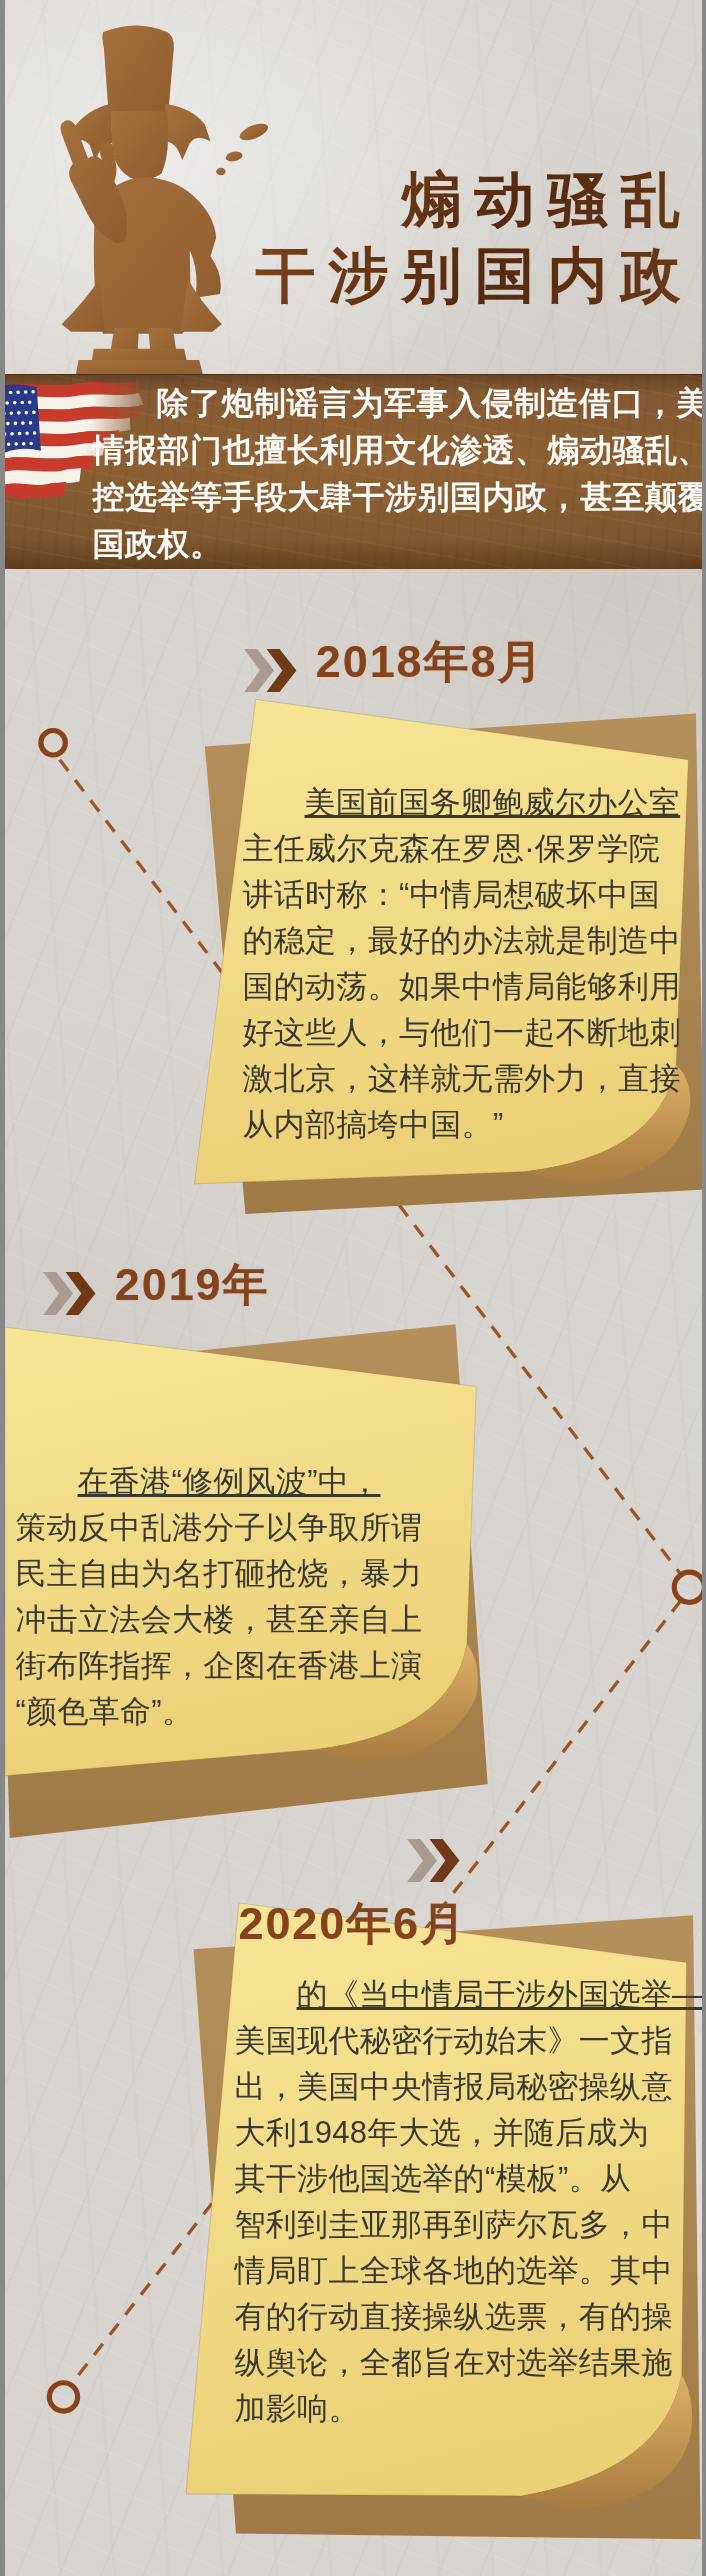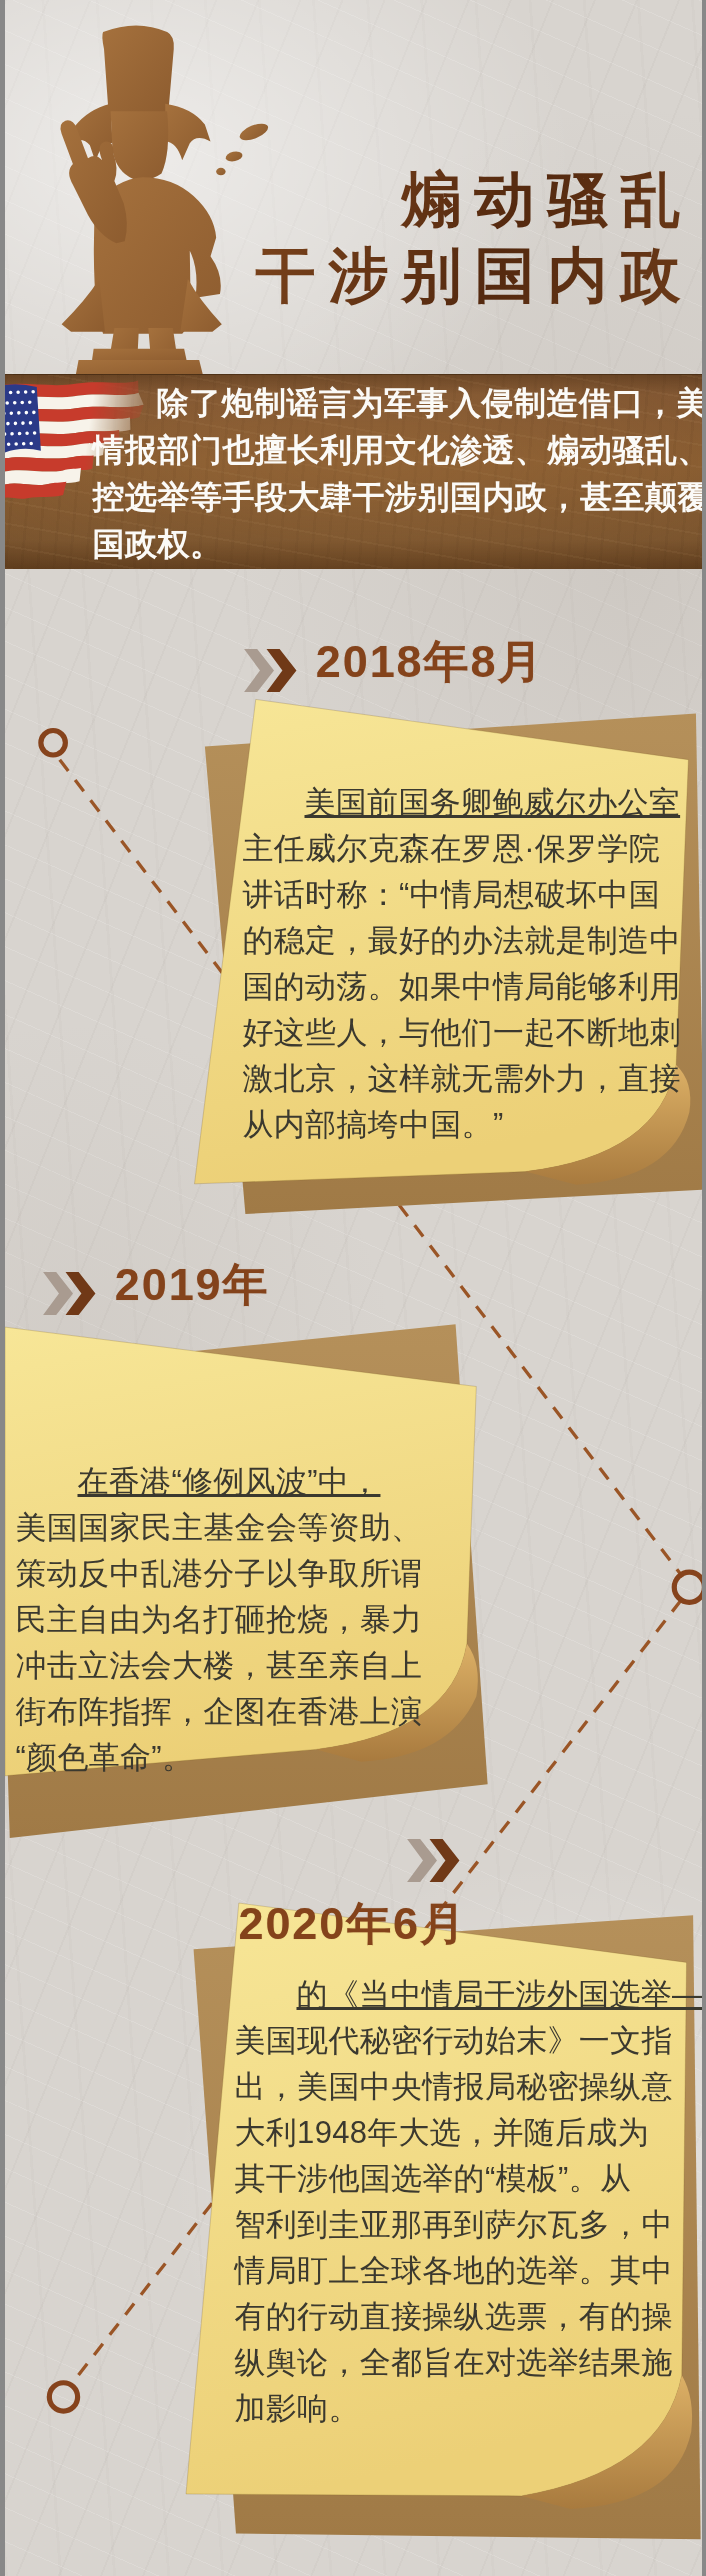--- a/index.html
+++ b/index.html
@@ -236,21 +236,20 @@
       <div class="tline">主任威尔克森在罗恩·保罗学院</div>
       <div class="tline">讲话时称：“中情局想破坏中国</div>
       <div class="tline">的稳定，最好的办法就是制造中</div>
       <div class="tline">国的动荡。如果中情局能够利用</div>
       <div class="tline">好这些人，与他们一起不断地刺</div>
       <div class="tline">激北京，这样就无需外力，直接</div>
       <div class="tline">从内部搞垮中国。”</div>
     </div>
   <div class="note-text nt2">
       <div class="tline">在香港“修例风波”中，</div>
-      <div class="tline">美国国家民主基金会等资助、</div>
       <div class="tline">策动反中乱港分子以争取所谓</div>
       <div class="tline">民主自由为名打砸抢烧，暴力</div>
       <div class="tline">冲击立法会大楼，甚至亲自上</div>
       <div class="tline">街布阵指挥，企图在香港上演</div>
       <div class="tline">“颜色革命”。</div>
     </div>
   <div class="note-text nt3">
       <div class="tline">的《当中情局干涉外国选举——</div>
       <div class="tline">美国现代秘密行动始末》一文指</div>
       <div class="tline">出，美国中央情报局秘密操纵意</div>

